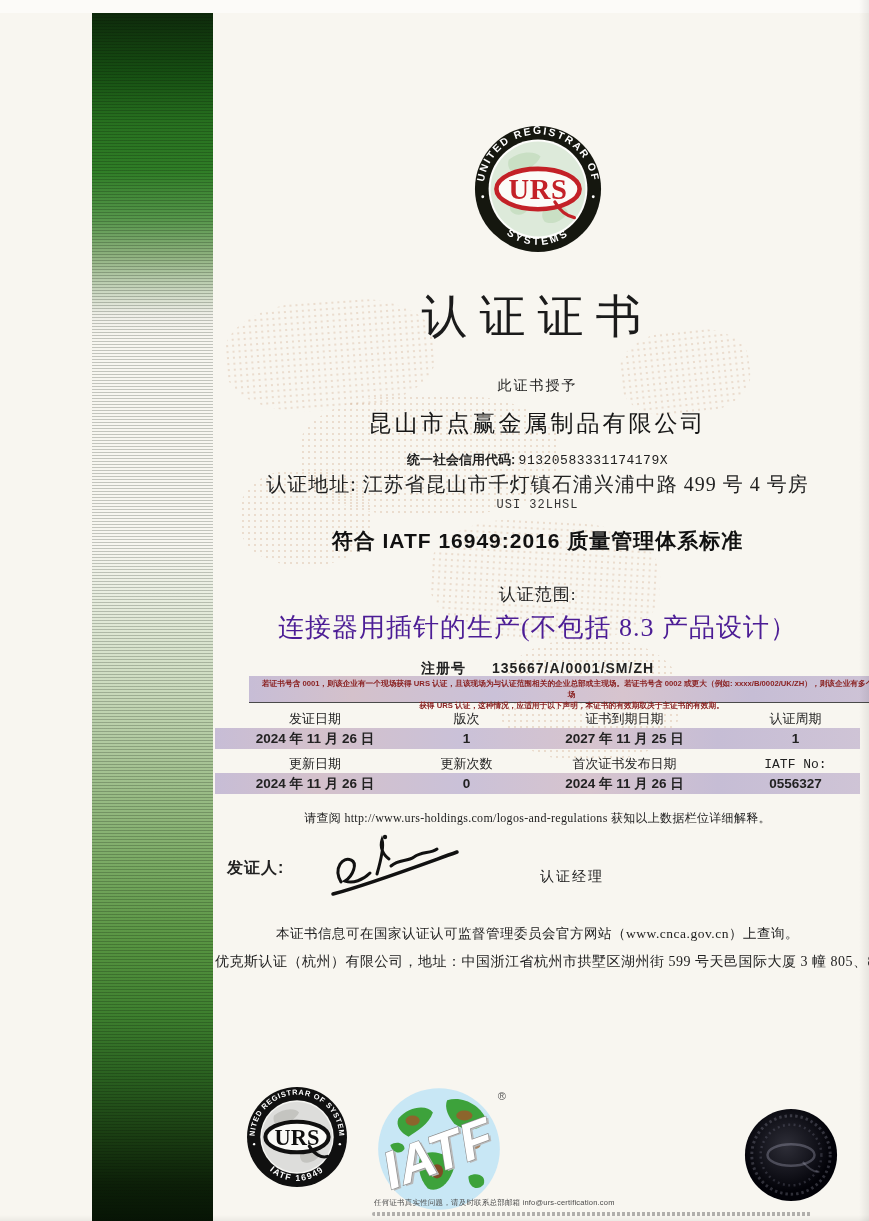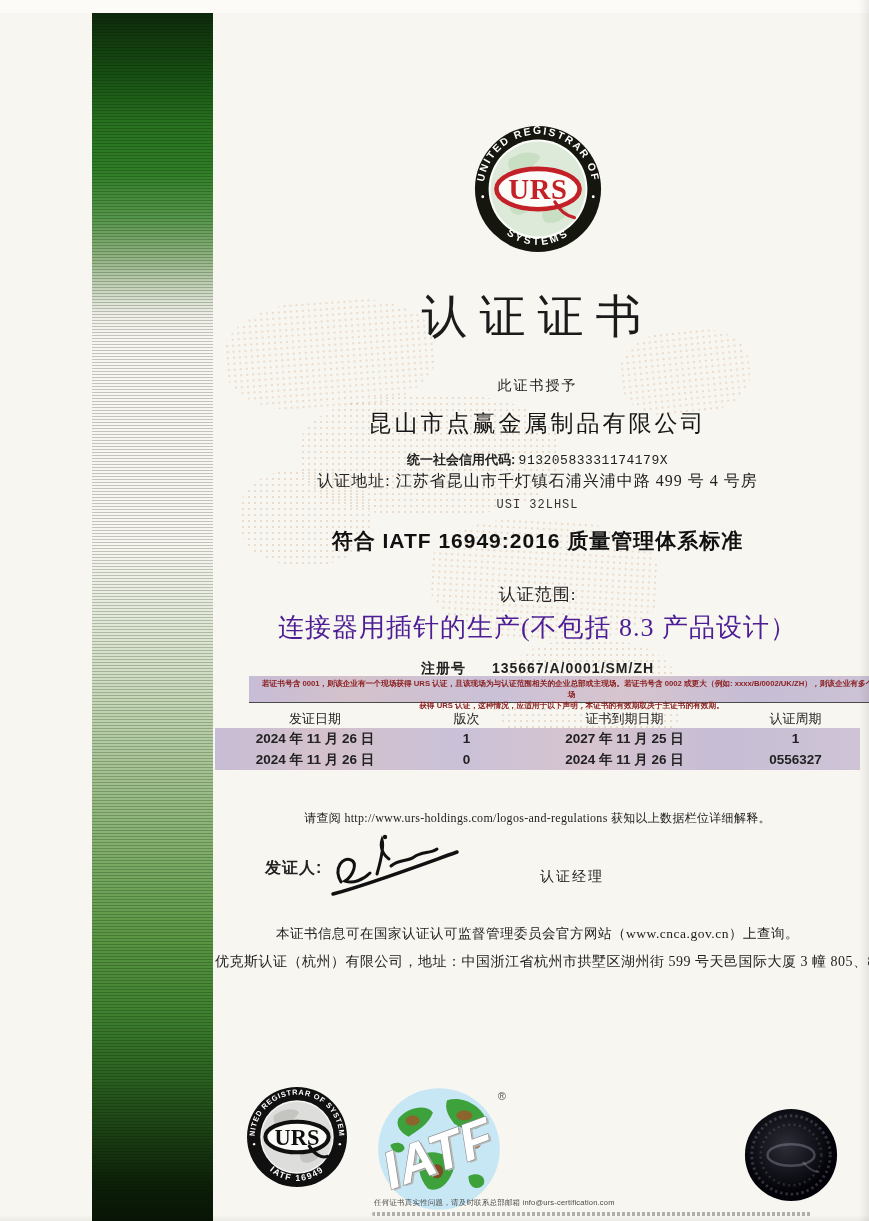--- a/index.html
+++ b/index.html
@@ -41,21 +41,21 @@
 
   .hei  { font-family:"Liberation Sans", sans-serif; }
   .mono { font-family:"Liberation Mono", monospace; }
 
   .title { font-size:46px; letter-spacing:12px; color:#1b1b1b; }
   .awarded { font-size:14px; letter-spacing:2px; }
   .company { font-size:23px; letter-spacing:3px; color:#161616; }
   .credit  { font-size:13px; }
   .credit .lbl { font-weight:bold; font-size:13px; }
   .credit .val { font-family:"Liberation Mono", monospace; font-size:13px; letter-spacing:0.5px; }
-  .addr { font-size:16px; letter-spacing:1px; }
+  .addr { font-size:20px; letter-spacing:1px; }
   .usi  { font-size:12px; letter-spacing:1px; color:#333; }
   .standard { font-size:21px; font-weight:bold; letter-spacing:1px; color:#111; }
   .scope-label { font-size:17px; letter-spacing:1px; }
   .scope { font-size:26px; letter-spacing:1px; color:#4c1d95; white-space:nowrap; }
 
   .reg-line { font-size:14px; font-weight:bold; letter-spacing:1px; }
   .reg-line .num { margin-left:26px; }
 
   .lav-band {
     background:linear-gradient(90deg,#c7bdd6 0%,#d4c1cb 16%,#cac1d8 38%,#d7c4ce 58%,#c6bdd5 78%,#cfc4d6 100%);
@@ -161,33 +161,39 @@
           <td class="col2">版次</td>
           <td class="col3">证书到期日期</td>
           <td class="col4">认证周期</td>
         </tr>
         <tr class="val-row lav-band">
           <td class="col1">2024 年 11 月 26 日</td>
           <td class="col2">1</td>
           <td class="col3">2027 年 11 月 25 日</td>
           <td class="col4">1</td>
         </tr>
+        <tr class="hdr-row">
+          <td class="col1">更新日期</td>
+          <td class="col2">更新次数</td>
+          <td class="col3">首次证书发布日期</td>
+          <td class="col4 iatf-hdr">IATF No:</td>
+        </tr>
         <tr class="val-row lav-band">
           <td class="col1">2024 年 11 月 26 日</td>
           <td class="col2">0</td>
           <td class="col3">2024 年 11 月 26 日</td>
           <td class="col4">0556327</td>
         </tr>
       </tbody>
         </table>
     </div>
 
     <div class="abs center footnote" style="top:810px;">请查阅 http://www.urs-holdings.com/logos-and-regulations 获知以上数据栏位详细解释。</div>
 
-    <div class="abs sig-label hei" style="left:12px; top:858px;margin-left:38px;">发证人:</div>
+    <div class="abs sig-label hei" style="left:12px; top:858px;">发证人:</div>
     <div class="abs" style="left:110px; top:832px; width:150px; height:70px;">
       <svg viewBox="0 0 150 70" width="150" height="70">
         <g fill="none" stroke="#111" stroke-width="3" stroke-linecap="round">
           <path d="M16,50 C8,36 18,24 26,28 C33,31 28,44 20,49 C28,52 38,48 45,41"></path>
           <path d="M52,42 C56,28 59,14 57,8 C55,14 57,22 64,27"></path>
           <path d="M66,34 C74,27 82,30 89,25 C97,19 105,22 112,17"></path>
           <path d="M8,62 C42,53 82,38 132,20" stroke-width="3.5"></path>
         </g>
         <circle cx="60" cy="5" r="2.2" fill="#111"></circle>
       </svg>

